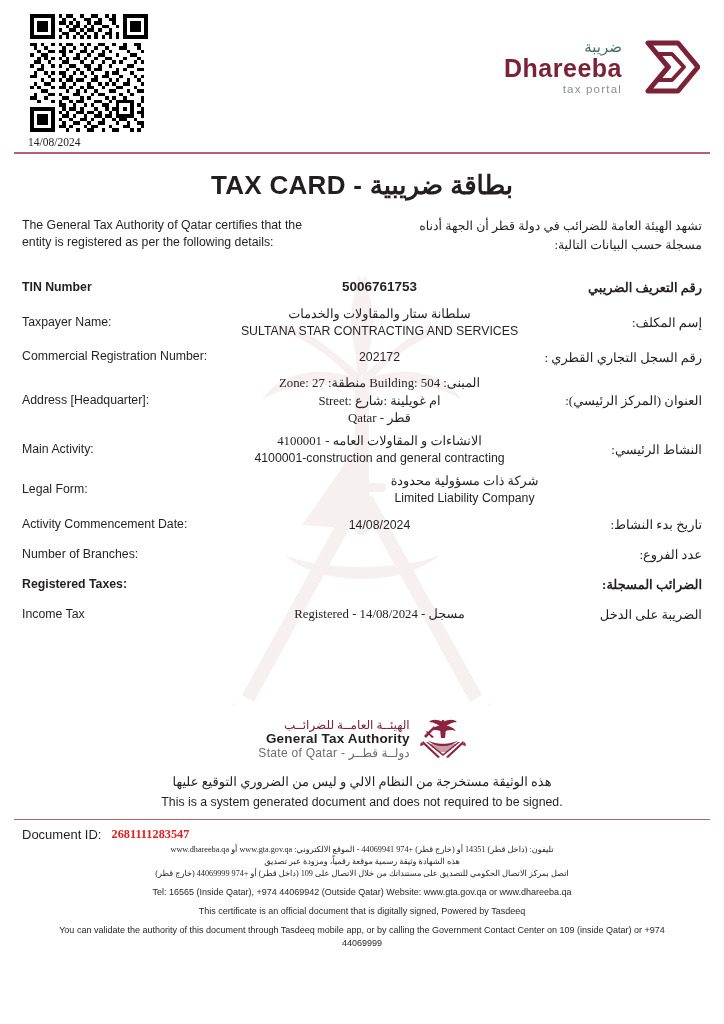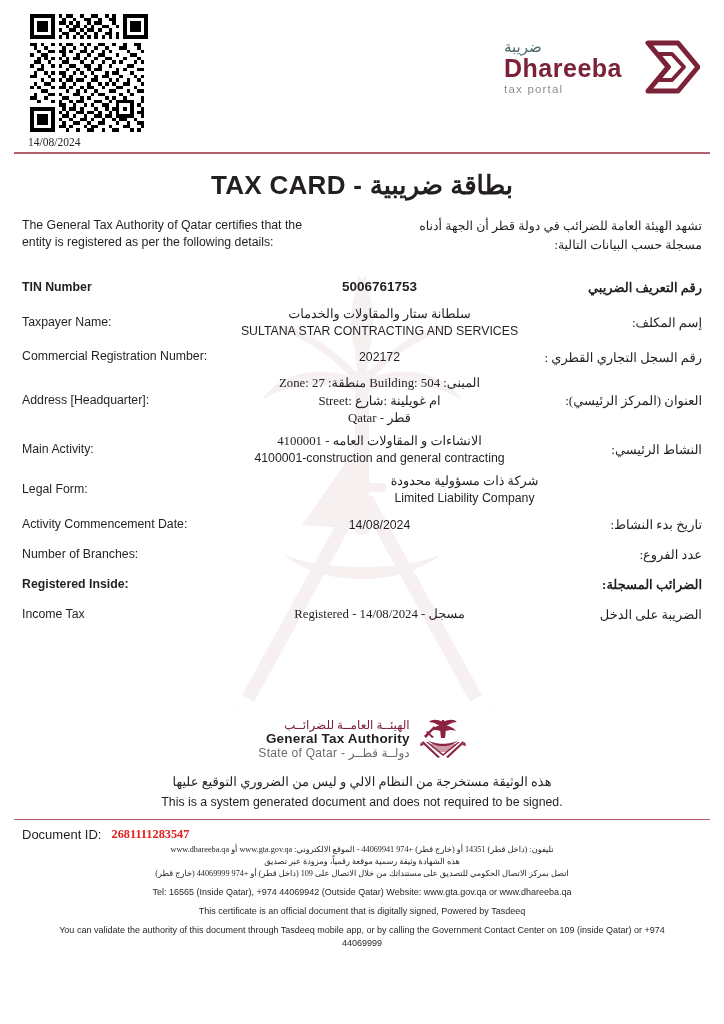--- a/index.html
+++ b/index.html
@@ -35,21 +35,21 @@
   }
   .qr-date {
     position: absolute; left: 28px; top: 136px;
     font-size: 11.5px; color: #231f20;
     font-family: "Liberation Serif", serif;
   }
   .brand {
     position: absolute; right: 24px; top: 38px;
     display: flex; align-items: center; gap: 16px;
   }
-  .brand-text { text-align: left; line-height: 1; }
+  .brand-text { text-align: right; line-height: 1; }
   .brand-ar {
     font-size: 15px; color: #4a6b6b; letter-spacing: 2px;
     margin-bottom: 2px;
   }
   .brand-name {
     font-size: 25px; font-weight: bold; color: #7b2239;
     letter-spacing: 0.5px; line-height: 1;
   }
   .brand-sub {
     font-size: 11.5px; color: #8a8f95; letter-spacing: 1.2px; margin-top: 3px;
@@ -581,21 +581,21 @@
 
     <div class="row">
       <div class="cell-en">Number of Branches:</div>
       <div class="cell-val">
         <div class="val-en"></div>
       </div>
       <div class="cell-ar">عدد الفروع:</div>
     </div>
 
     <div class="row">
-      <div class="cell-en bold">Registered Inside:</div>
+      <div class="cell-en bold">Registered Taxes:</div>
       <div class="cell-val">
         <div class="val-en"></div>
       </div>
       <div class="cell-ar bold">الضرائب المسجلة:</div>
     </div>
 
     <div class="row">
       <div class="cell-en">Income Tax</div>
       <div class="cell-val">
         <div class="val-mixed">Registered - 14/08/2024 - مسجل</div>

